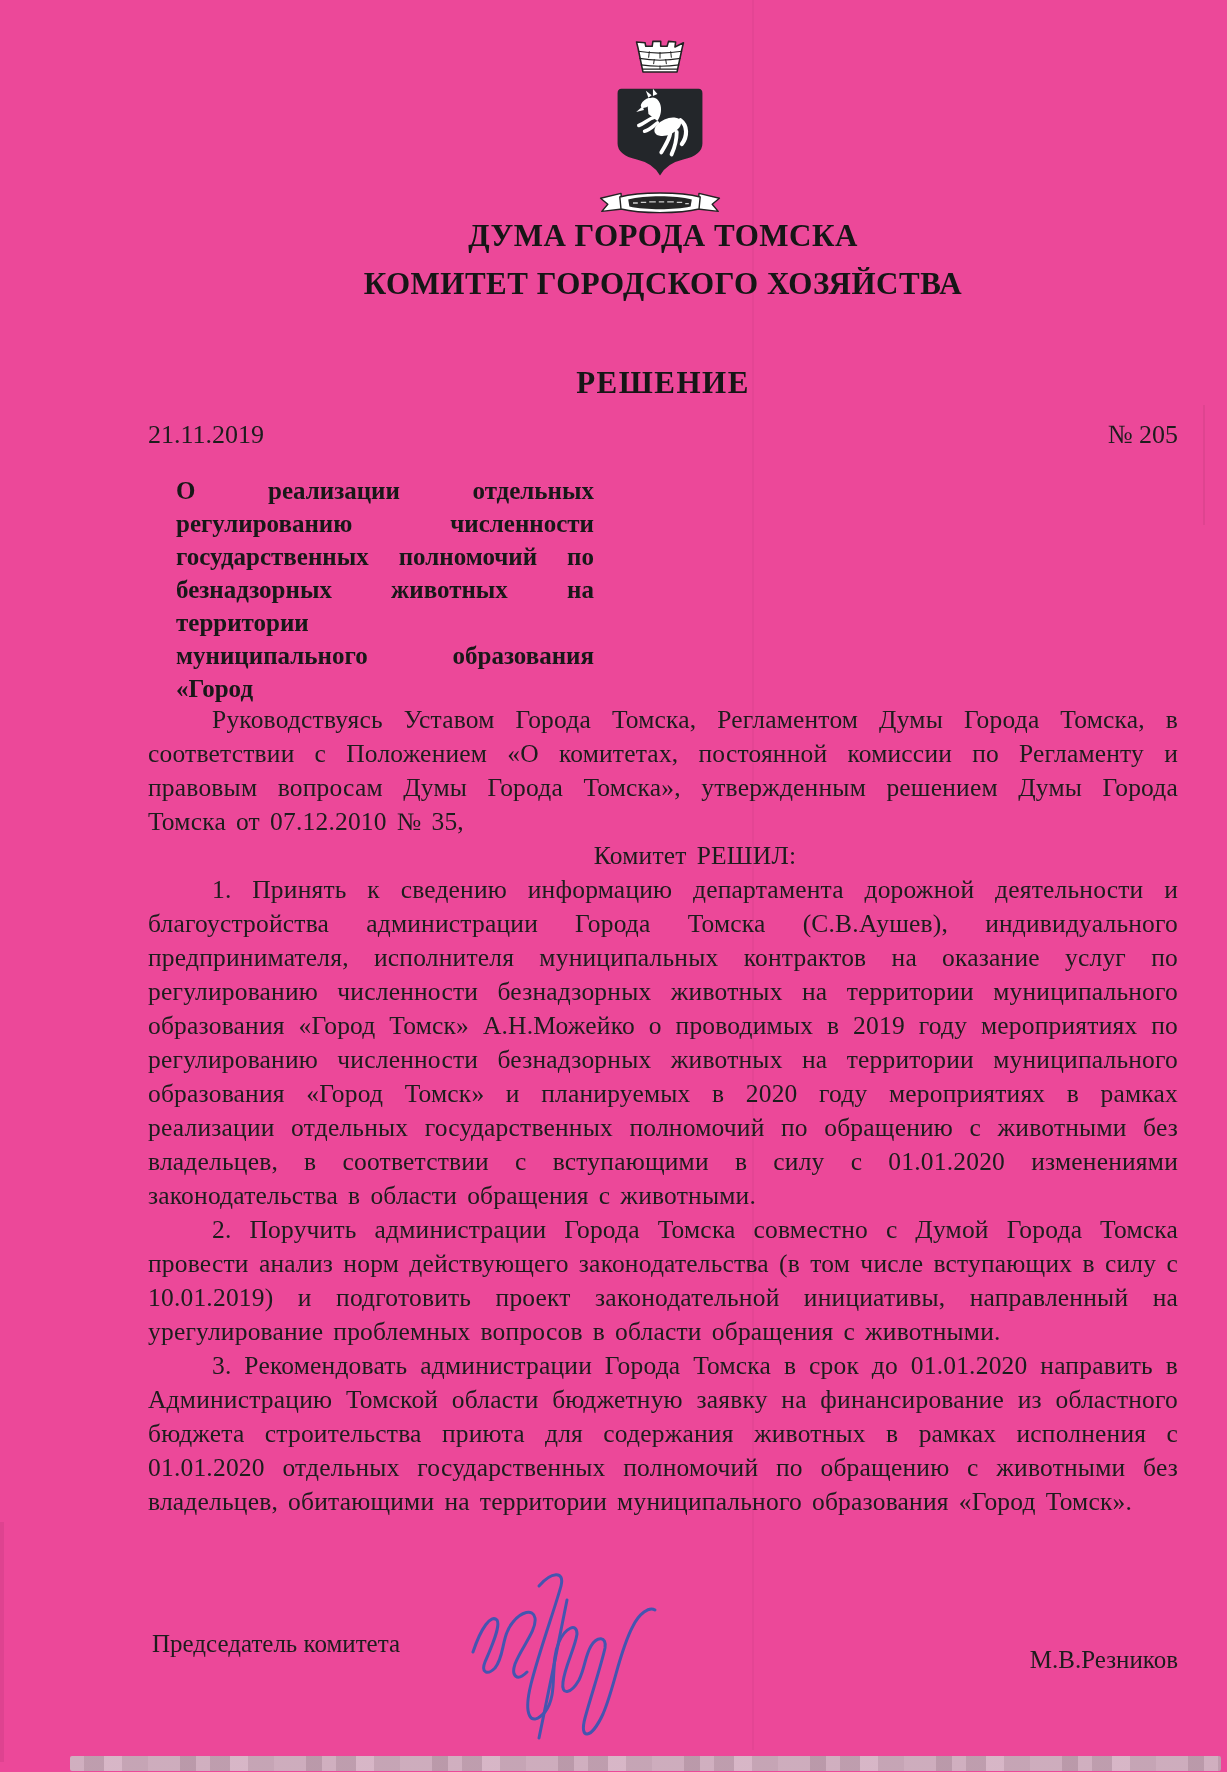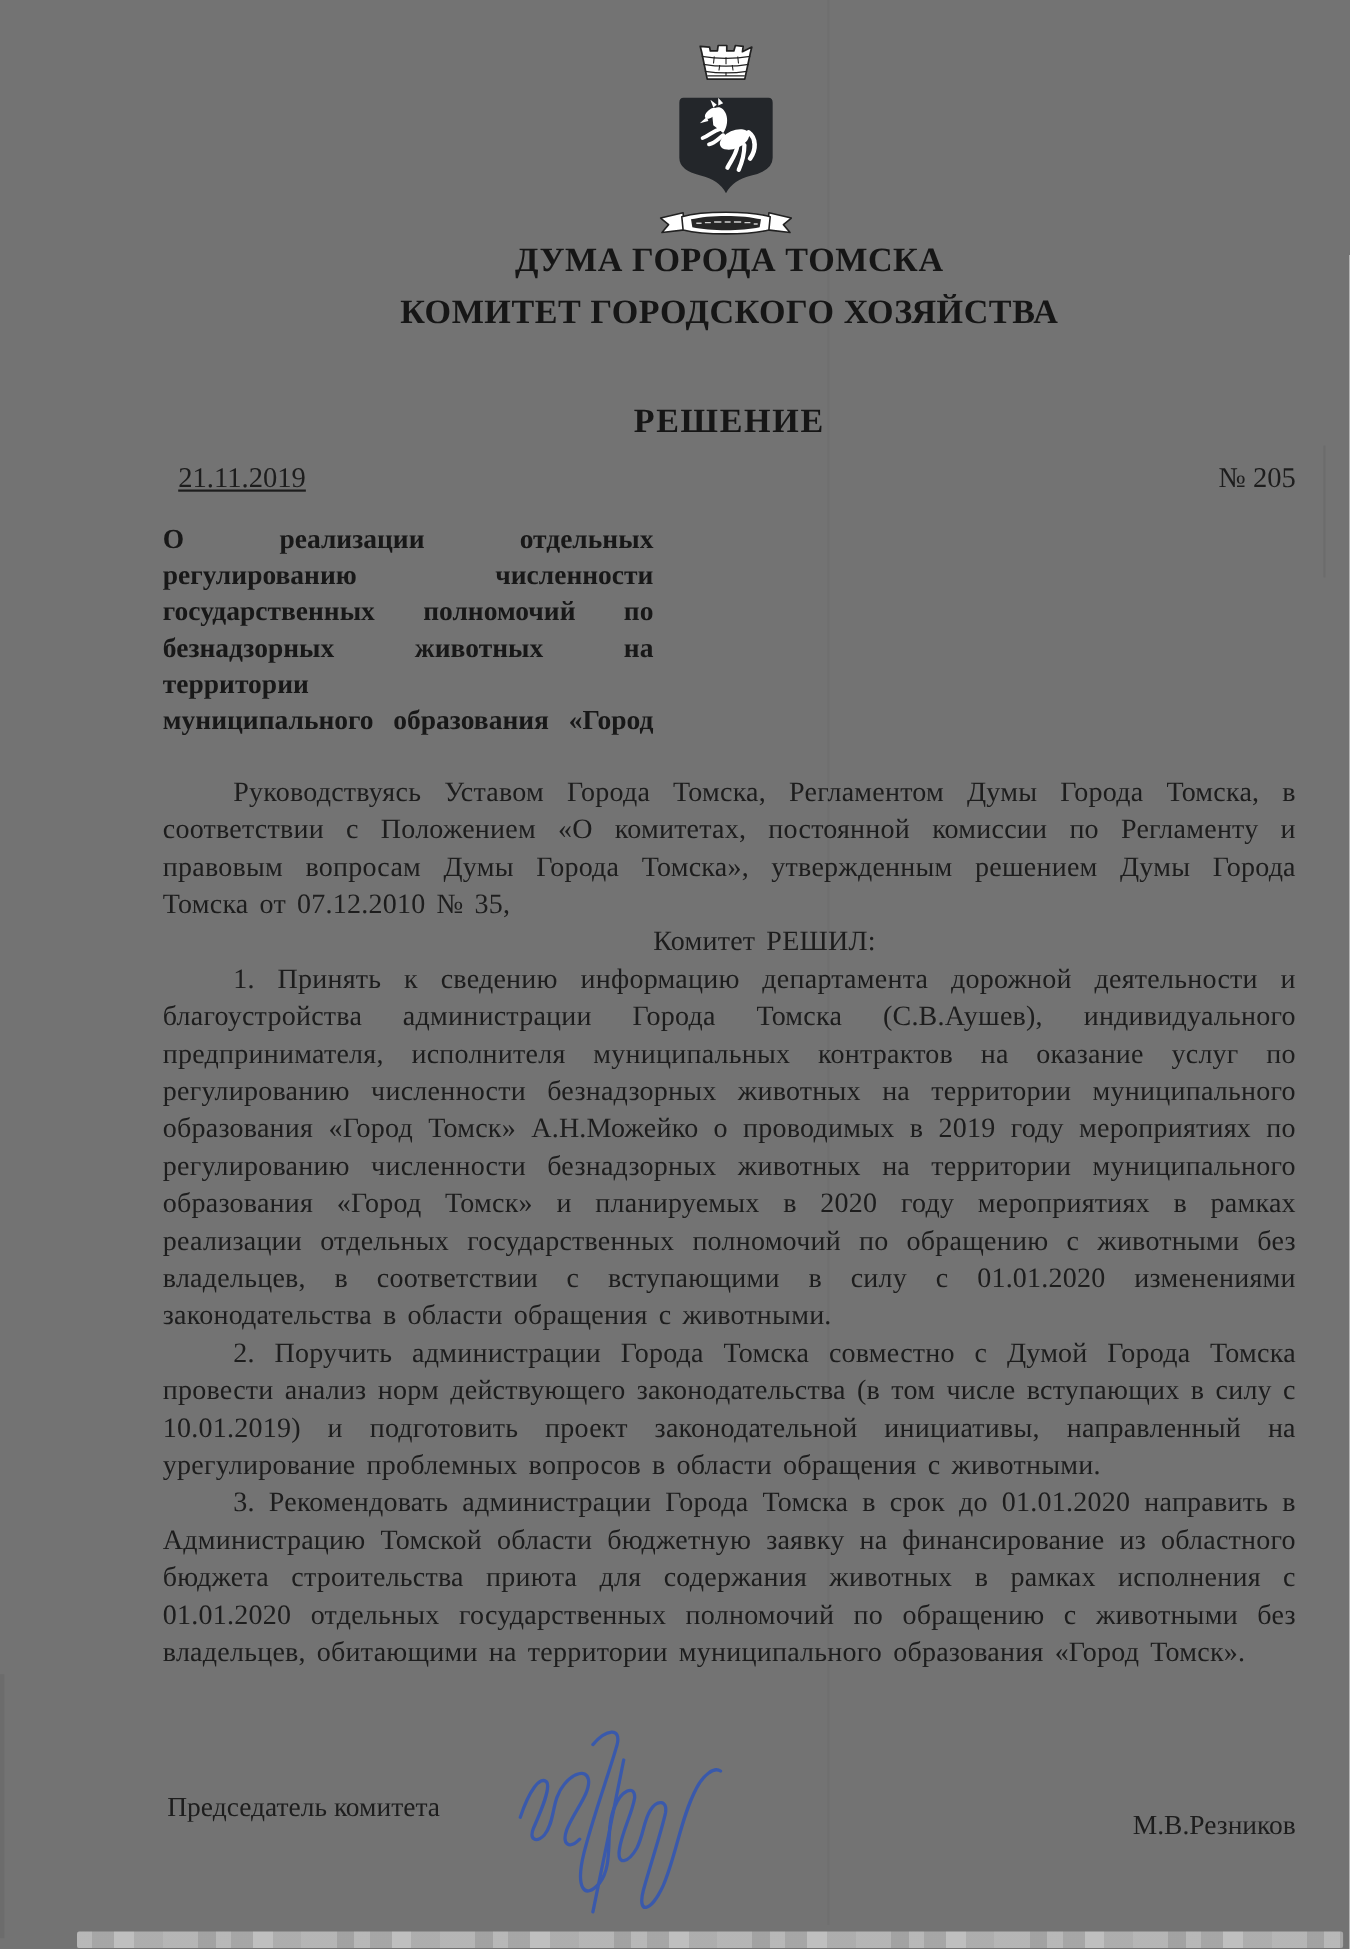--- a/index.html
+++ b/index.html
@@ -1,18 +1,18 @@
 <!DOCTYPE html>
 <html lang="ru"><head>
 <meta charset="utf-8">
 <style>
   html,body { margin:0; padding:0; background:#ffffff; }
   .page {
     position:relative; width:1227px; height:1772px;
-    background:#737373; overflow:hidden;
+    background:#ec4899; overflow:hidden;
     font-family:"Liberation Serif", serif;
     color:#1d1d1d;
   }
 
   
   .fold-line { position:absolute; left:752px; top:0; width:2px; height:1750px;
     background:rgba(0,0,0,0.030); }
   .edge-scratch { position:absolute; left:1203px; top:405px; width:2px; height:120px;
     background:rgba(0,0,0,0.055); }
   .left-edge { position:absolute; left:0; bottom:10px; width:4px; height:240px;
@@ -31,27 +31,27 @@
   .ribbon { position:absolute; left:597px; top:190px; }
 
   
   .center-col { position:absolute; left:148px; width:1030px; text-align:center; }
   .org1    { top:218px; font-size:31px; font-weight:bold; letter-spacing:.5px; color:#161616; }
   .org2    { top:266px; font-size:31px; font-weight:bold; letter-spacing:.5px; color:#161616; }
   .doctype { top:331px; font-size:31px; font-weight:bold; letter-spacing:1.5px; color:#161616;margin-top:34px; }
 
   
   .meta-row { position:absolute; left:148px; width:1030px; top:420px; font-size:26px; }
-  .meta-date { position:absolute; left:14px; top:0;text-decoration:underline; }
+  .meta-date { position:absolute; left:0; top:0; }
   .meta-number { position:absolute; right:0; top:0; }
 
   
   .subject { position:absolute; left:148px; top:474px; width:446px;
     font-size:25px; font-weight:bold; line-height:33px; color:#181818; }
-  .subject .jline { text-align:justify; text-align-last:justify; }
+  .subject .jline { text-align:justify; text-align-last:justify;margin-left:28px; }
   .subject .jline-last { text-align-last:left; }
 
   
   .body-text { position:absolute; left:148px; width:1030px; top:703px;
     font-size:25.5px; line-height:34px; text-align:justify; color:#1d1d1d; }
   .body-text p { margin:0; text-indent:64px; word-spacing:3.5px; letter-spacing:.2px; }
   .res-heading { text-align:center; text-indent:0; margin:16px 0 2px 0;
     word-spacing:2px; }
 
   

